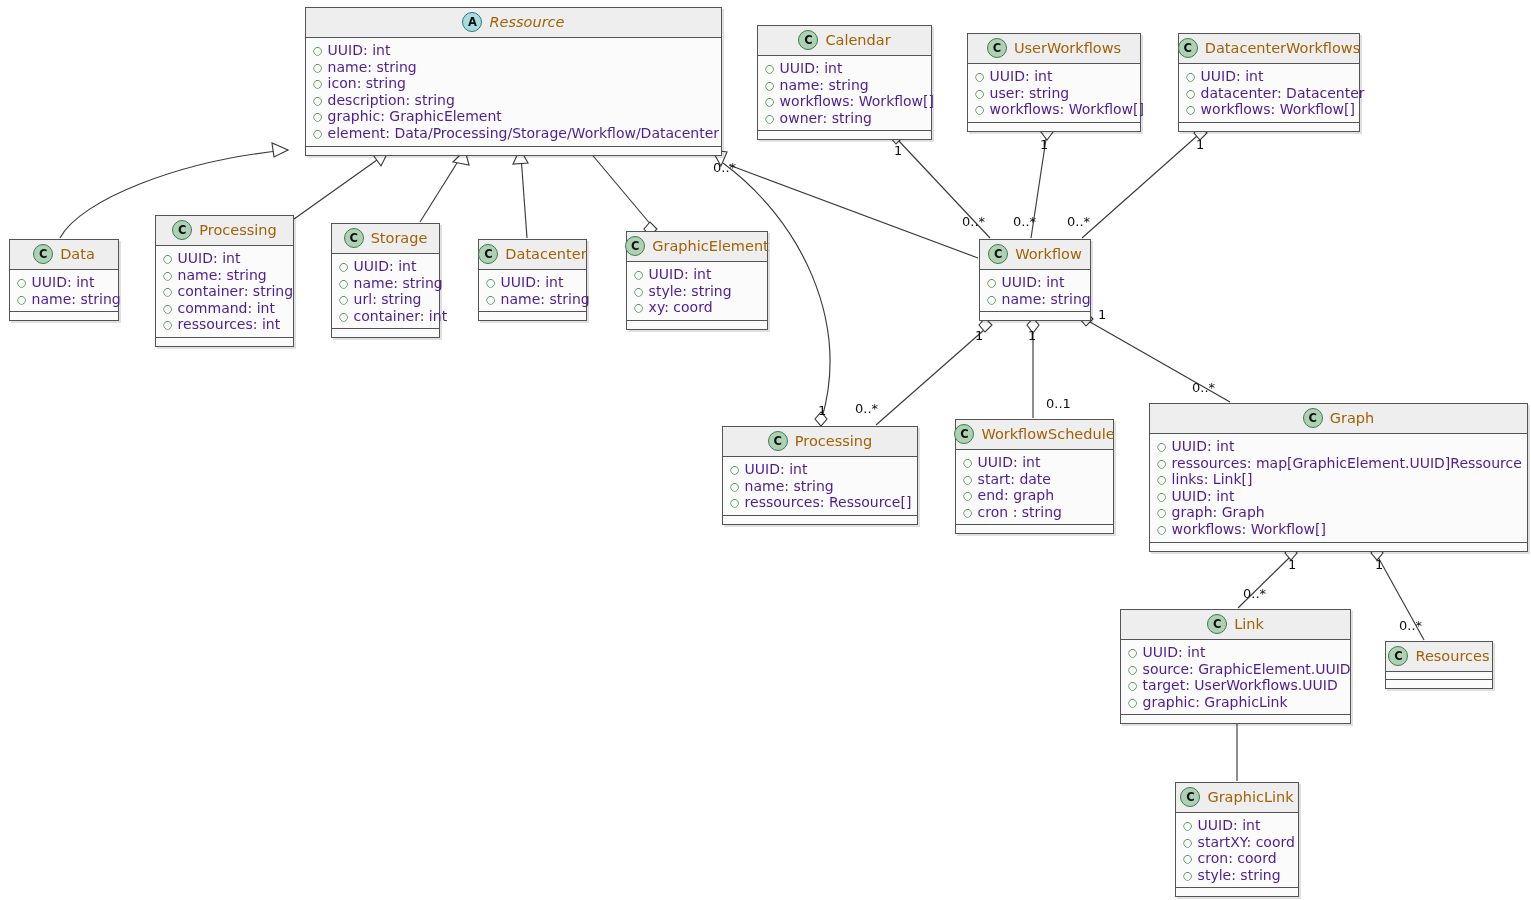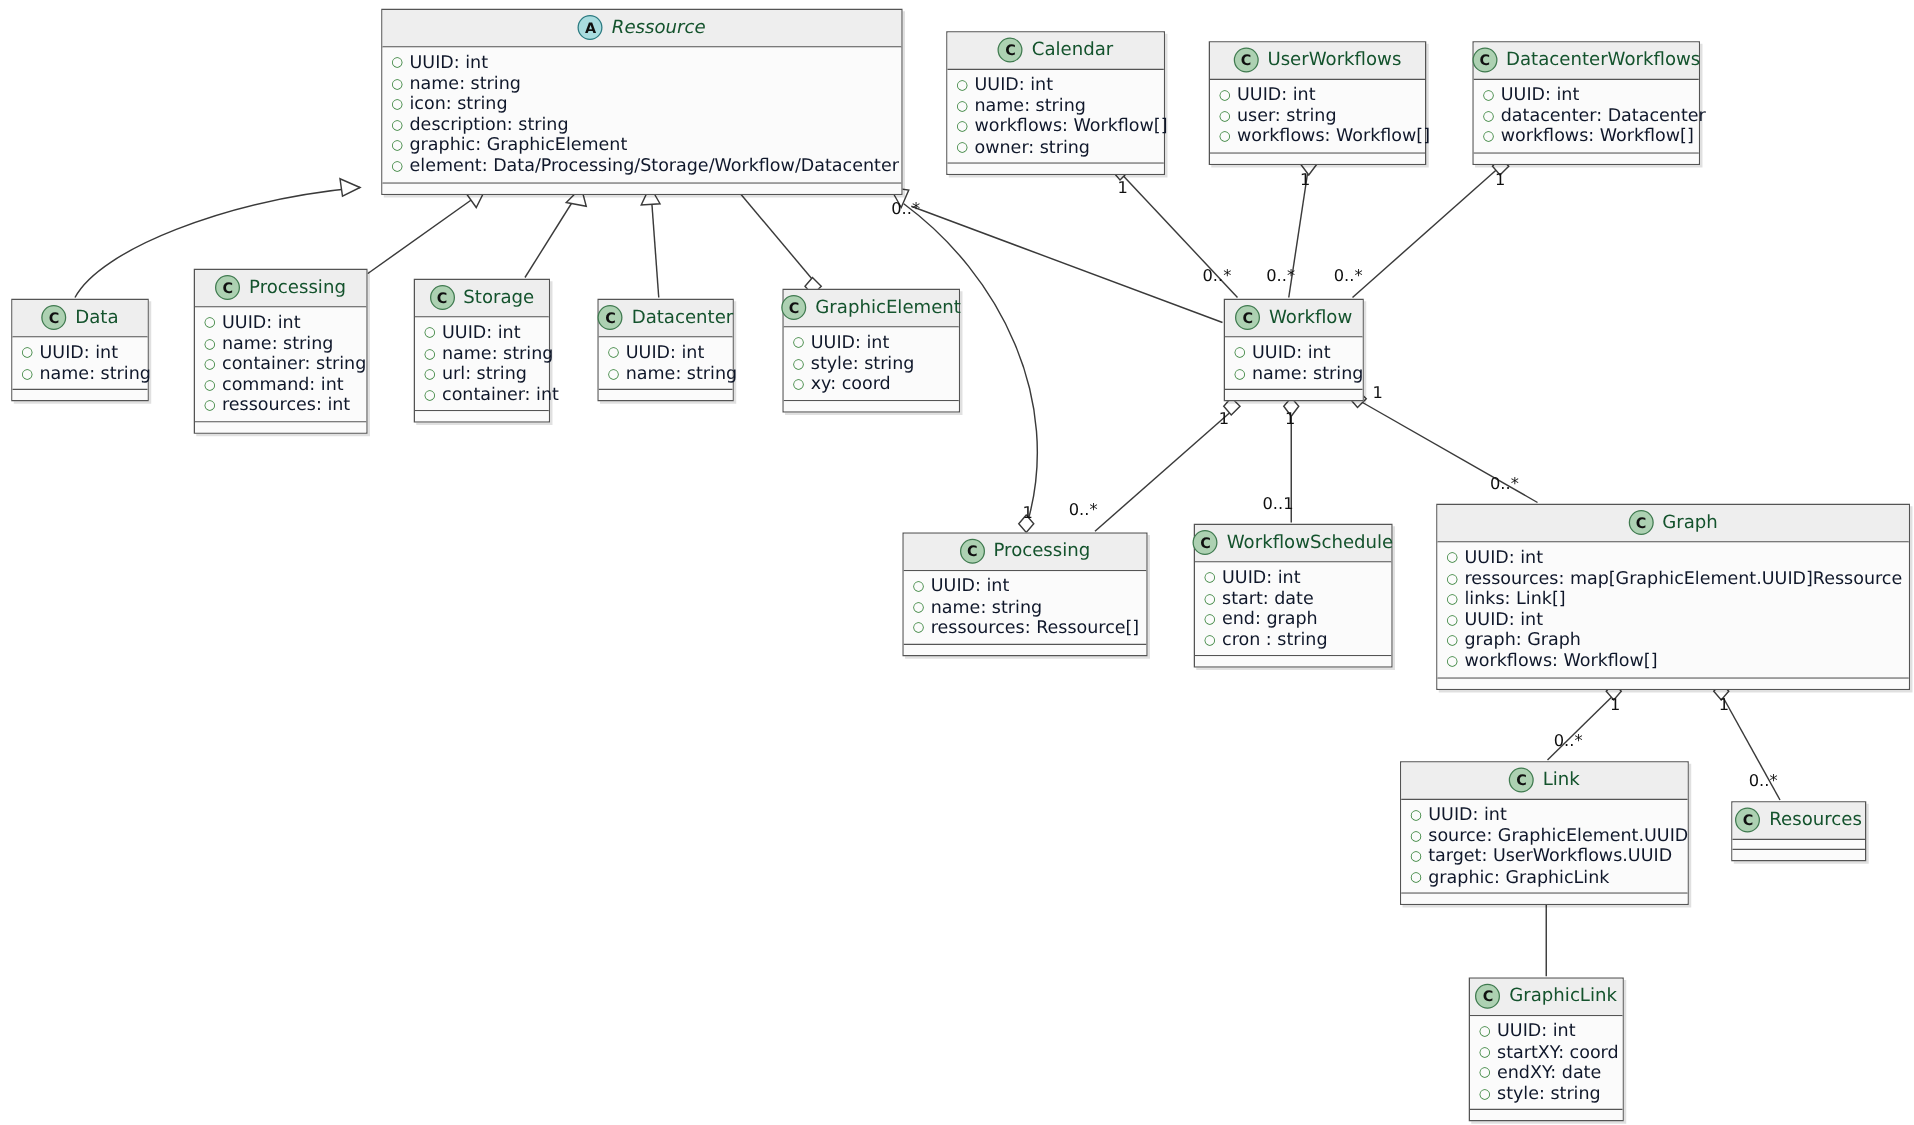--- a/index.html
+++ b/index.html
@@ -4,32 +4,32 @@
 <style>
   html,body{margin:0;padding:0;background:#ffffff;}
   #canvas{position:relative;width:1531px;height:900px;background:#ffffff;
           font-family:"DejaVu Sans","Liberation Sans",sans-serif;overflow:hidden;}
   #edges{position:absolute;left:0;top:0;width:1531px;height:900px;pointer-events:none;}
   .uml-class{position:absolute;box-sizing:border-box;border:1px solid #545454;
              background:#fbfbfb;box-shadow:2px 2px 0 rgba(0,0,0,0.12);}
   .cls-header{background:#eeeeee;border-bottom:1px solid #545454;
               padding:4px 8px 5px 8px;display:flex;align-items:center;justify-content:center;gap:7px;}
   .cls-header.tight{padding-left:4px;padding-right:4px;}
-  .cls-title{font-size:14.5px;color:#14532d;white-space:nowrap;}
+  .cls-title{font-size:14.5px;color:#a16207;white-space:nowrap;}
   .cls-title.abstract{font-style:italic;}
   .badge{width:18px;height:18px;border-radius:50%;display:inline-flex;align-items:center;
          justify-content:center;font-size:11.5px;font-weight:bold;flex:0 0 auto;
          background:#add1b2;border:1px solid #3f7a4f;color:#101010;}
   .badge.abstract-badge{background:#a9dcdf;border-color:#2a7a80;}
   .attrs{padding:4px 7px 4px 7px;background:#fbfbfb;border-bottom:1px solid #545454;}
   .attrs.empty{padding:0;height:7px;}
   .attr{display:flex;align-items:baseline;gap:5px;font-size:14px;color:#111111;
         line-height:16.6px;white-space:nowrap;}
   .bullet{color:#2e7d32;font-size:11px;line-height:1;position:relative;top:-1px;}
-  .attr-text{color:#0f172a;}
+  .attr-text{color:#4c1d95;}
   .footer{height:8px;background:#fbfbfb;}
   .mlabel{position:absolute;font-size:13px;color:#101010;
           font-family:"DejaVu Sans","Liberation Sans",sans-serif;white-space:nowrap;}
 </style>
 </head>
 <body>
 
 <div id="canvas">
 
   <svg id="edges" viewBox="0 0 1531 900" xmlns="http://www.w3.org/2000/svg">
@@ -432,41 +432,41 @@
           <div class="attr">
             <span class="bullet">○</span>
             <span class="attr-text">UUID: int</span>
           </div>
           <div class="attr">
             <span class="bullet">○</span>
             <span class="attr-text">startXY: coord</span>
           </div>
           <div class="attr">
             <span class="bullet">○</span>
-            <span class="attr-text">endXY: date</span>
+            <span class="attr-text">cron: coord</span>
           </div>
           <div class="attr">
             <span class="bullet">○</span>
             <span class="attr-text">style: string</span>
           </div>
         </div>
         <div class="footer"></div>
       </div>
       <div class="mlabel" style="left: 713px; top: 160px;">0..*</div>
       <div class="mlabel" style="left: 894px; top: 143px;">1</div>
       <div class="mlabel" style="left: 1040px; top: 137px;">1</div>
       <div class="mlabel" style="left: 1196px; top: 137px;">1</div>
       <div class="mlabel" style="left: 962px; top: 214px;">0..*</div>
       <div class="mlabel" style="left: 1013px; top: 214px;">0..*</div>
       <div class="mlabel" style="left: 1067px; top: 214px;">0..*</div>
       <div class="mlabel" style="left: 975px; top: 328px;">1</div>
       <div class="mlabel" style="left: 1028px; top: 328px;">1</div>
       <div class="mlabel" style="left: 1098px; top: 307px;">1</div>
       <div class="mlabel" style="left: 855px; top: 401px;">0..*</div>
       <div class="mlabel" style="left: 818px; top: 403px;">1</div>
-      <div class="mlabel" style="left: 1010px; top: 396px;">0..1</div>
+      <div class="mlabel" style="left: 1046px; top: 396px;">0..1</div>
       <div class="mlabel" style="left: 1192px; top: 380px;">0..*</div>
       <div class="mlabel" style="left: 1288px; top: 557px;">1</div>
       <div class="mlabel" style="left: 1375px; top: 557px;">1</div>
       <div class="mlabel" style="left: 1243px; top: 586px;">0..*</div>
       <div class="mlabel" style="left: 1399px; top: 618px;">0..*</div>
     </div>
 </div>
 
 </body></html>

